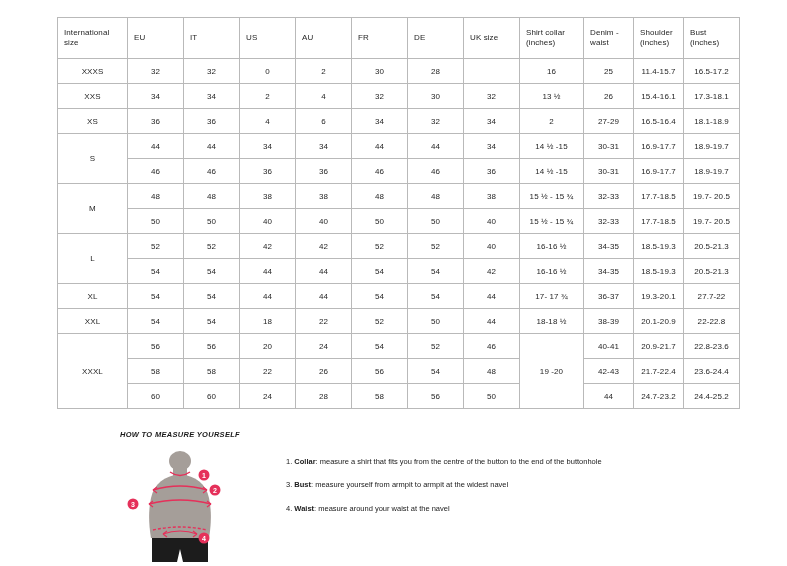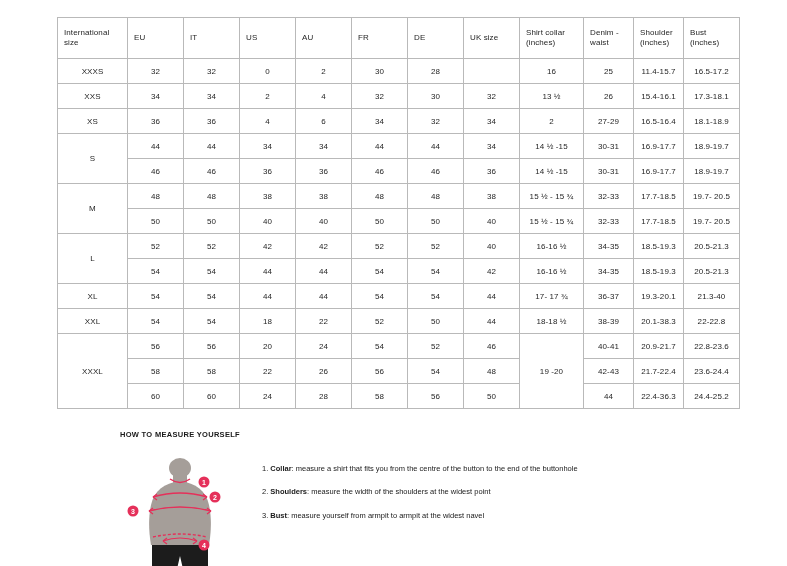--- a/index.html
+++ b/index.html
@@ -71,21 +71,22 @@
     position: absolute;
     left: 120px;
     top: 430px;
     width: 620px;
   }
   .measure-title {
     font-size: 7.5px;
     font-weight: bold;
     letter-spacing: 0.3px;
     color: #1a1a1a;
-    margin-bottom: 14px;
+    margin-bottom: 7px;
+    font-style: italic;
   }
   .measure-body {
     display: flex;
     align-items: flex-start;
   }
   .figure {
     position: relative;
     width: 120px;
     height: 122px;
     flex: 0 0 120px;
@@ -94,20 +95,21 @@
   .steps {
     margin-left: 22px;
     padding-top: 12px;
   }
   .step {
     font-size: 7.5px;
     line-height: 1.1;
     margin-bottom: 15px;
     color: #1a1a1a;
     white-space: nowrap;
+    margin-left: 24px;
   }
   .step b { font-weight: bold; }
   .marker-num {
     font-size: 7px;
     font-weight: bold;
     fill: #ffffff;
   }
 </style>
 </head>
 <body>
@@ -275,34 +277,34 @@
             <td>54</td>
             <td>54</td>
             <td>44</td>
             <td>44</td>
             <td>54</td>
             <td>54</td>
             <td>44</td>
             <td>17- 17 ¾</td>
             <td>36-37</td>
             <td>19.3-20.1</td>
-            <td>21.3-40</td>
+            <td>27.7-22</td>
           </tr>
           <tr>
             <td rowspan="1">XXL</td>
             <td>54</td>
             <td>54</td>
             <td>18</td>
             <td>22</td>
             <td>52</td>
             <td>50</td>
             <td>44</td>
             <td>18-18 ½</td>
             <td>38-39</td>
-            <td>20.1-38.3</td>
+            <td>20.1-20.9</td>
             <td>22-22.8</td>
           </tr>
           <tr>
             <td rowspan="3">XXXL</td>
             <td>56</td>
             <td>56</td>
             <td>20</td>
             <td>24</td>
             <td>54</td>
             <td>52</td>
@@ -326,21 +328,21 @@
           </tr>
           <tr>
             <td>60</td>
             <td>60</td>
             <td>24</td>
             <td>28</td>
             <td>58</td>
             <td>56</td>
             <td>50</td>
             <td>44</td>
-            <td>22.4-36.3</td>
+            <td>24.7-23.2</td>
             <td>24.4-25.2</td>
           </tr>
         </tbody>
     </table>
   </div>
 
   <div class="measure-section">
     <div class="measure-title">HOW TO MEASURE YOURSELF</div>
     <div class="measure-body">
       <div class="figure">
@@ -373,19 +375,19 @@
           <circle cx="95" cy="44" r="5.5" fill="#e5305a"></circle>
           <text class="marker-num" x="95" y="46.5" text-anchor="middle">2</text>
           <circle cx="13" cy="58" r="5.5" fill="#e5305a"></circle>
           <text class="marker-num" x="13" y="60.5" text-anchor="middle">3</text>
           <circle cx="84" cy="92" r="5.5" fill="#e5305a"></circle>
           <text class="marker-num" x="84" y="94.5" text-anchor="middle">4</text>
         </svg>
       </div>
       <div class="steps" id="steps-list">
           <div class="step"><span>1. </span><b>Collar</b><span>: measure a shirt that fits you from the centre of the button to the end of the buttonhole</span></div>
-          <div class="step"><span>2. </span><b>Shoulders</b><span>: measure the width of the shoulders at the widest point</span></div>
           <div class="step"><span>3. </span><b>Bust</b><span>: measure yourself from armpit to armpit at the widest navel</span></div>
+          <div class="step"><span>4. </span><b>Waist</b><span>: measure around your waist at the navel</span></div>
         </div>
     </div>
   </div>
 
 </div>
 
 </body></html>

